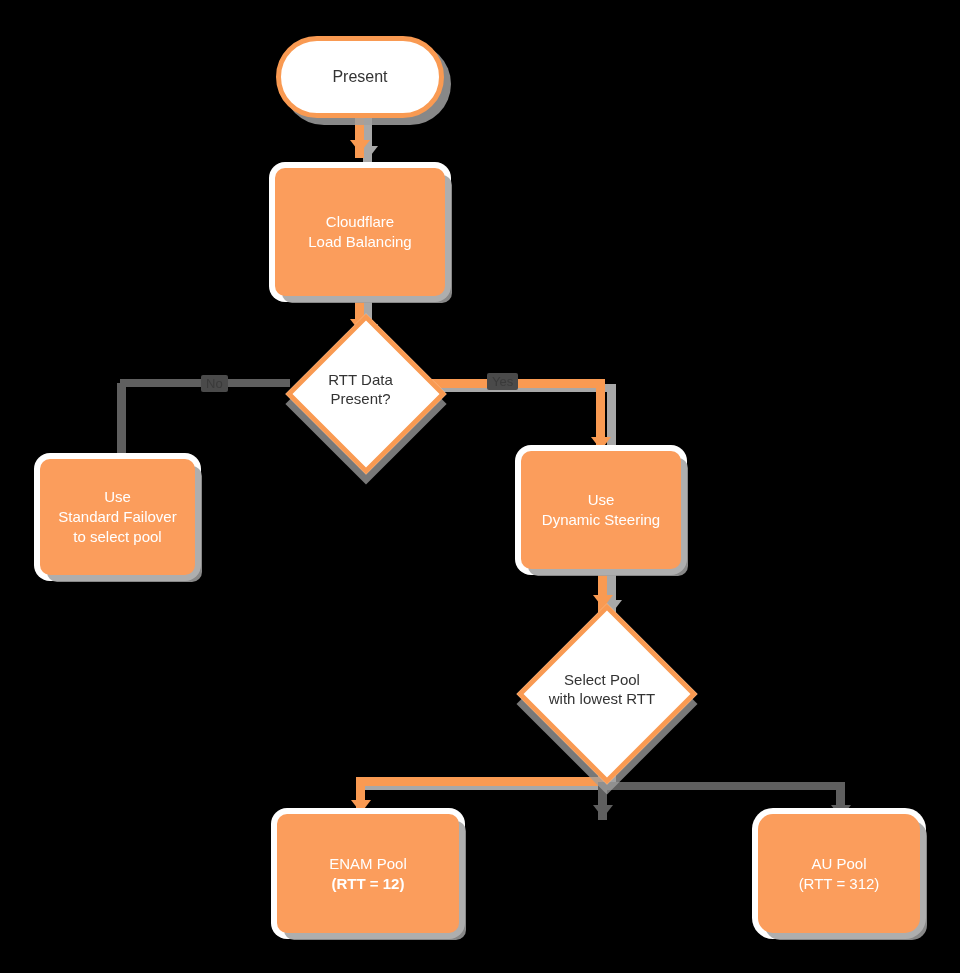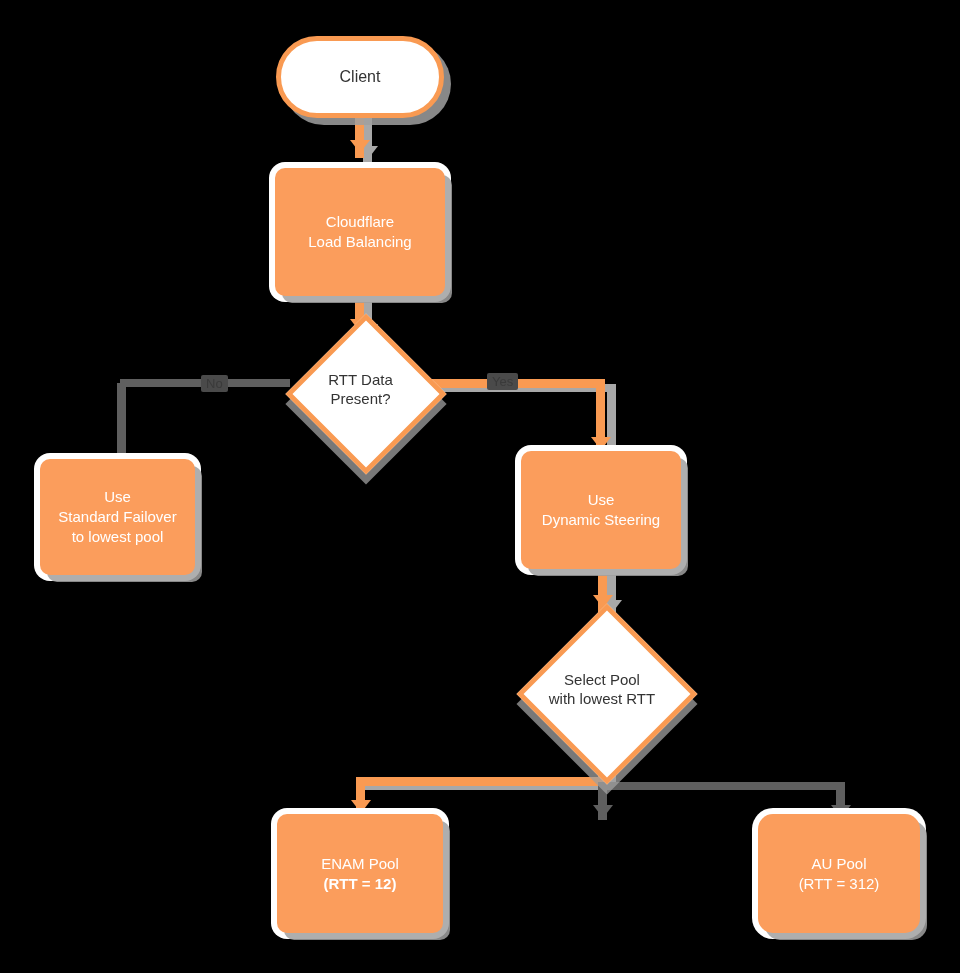--- a/index.html
+++ b/index.html
@@ -166,21 +166,21 @@
     <div class="arrow down grey" style="left:593px; top:805px;"></div>
   </div>
 
   <div class="edge">
     <div class="seg grey" style="left:603px; top:782px; width:242px; height:8px;"></div>
     <div class="seg grey" style="left:836px; top:782px; width:9px; height:38px;"></div>
     <div class="arrow down grey" style="left:831px; top:805px;"></div>
   </div>
 
   <div class="node term" style="left:276px; top:36px; width:168px; height:82px;">
-    <span class="label">Client</span>
+    <span class="label">Present</span>
   </div>
 
   <div class="node decision" style="left:283px; top:333px; width:155px; height:112px;">
     <div class="dshape"></div>
     <div class="dlabel">
       <span>RTT Data</span><br>
       <span>Present?</span>
     </div>
   </div>
 
@@ -188,40 +188,40 @@
     <span class="label">
       <span>Cloudflare</span><br>
       <span>Load Balancing</span>
     </span>
   </div>
 
   <div class="node proc" style="left:40px; top:459px; width:155px; height:116px;">
     <span class="label">
       <span>Use</span><br>
       <span>Standard Failover</span><br>
-      <span>to lowest pool</span>
+      <span>to select pool</span>
     </span>
   </div>
 
   <div class="node proc" style="left:521px; top:451px; width:160px; height:118px;">
     <span class="label">
       <span>Use</span><br>
       <span>Dynamic Steering</span>
     </span>
   </div>
 
   <div class="node decision" style="left:513px; top:624px; width:178px; height:130px;">
     <div class="dshape" style="width:118px;height:118px;margin-left:-59px;margin-top:-59px;"></div>
     <div class="dlabel">
       <span>Select Pool</span><br>
       <span>with lowest RTT</span>
     </div>
   </div>
 
-  <div class="node proc" style="left:277px; top:814px; width:166px; height:119px;align-items:center;">
+  <div class="node proc" style="left:277px; top:814px; width:182px; height:119px;align-items:center;">
     <span class="label">
       <span>ENAM Pool</span><br>
       <span class="bold">(RTT = 12)</span>
     </span>
   </div>
 
 
   <div class="node proc" style="left:758px; top:814px; width:162px; height:119px;border-radius:15px;">
     <span class="label">
       <span>AU Pool</span><br>

